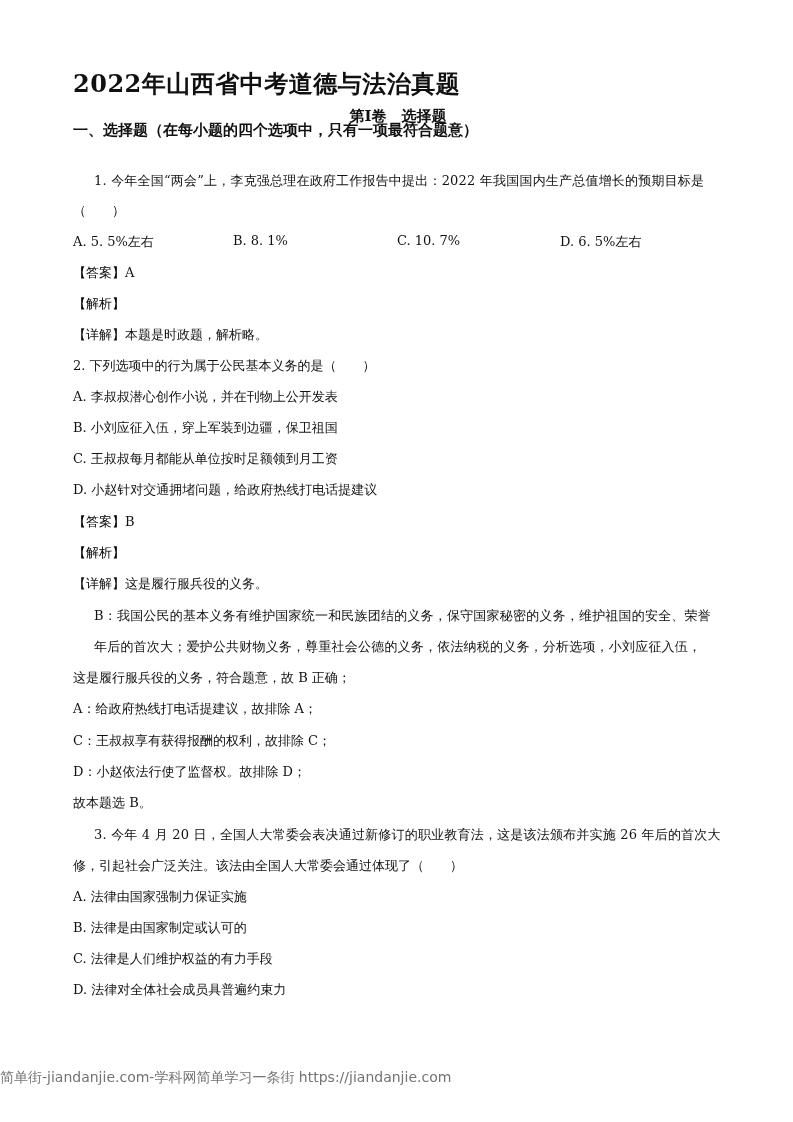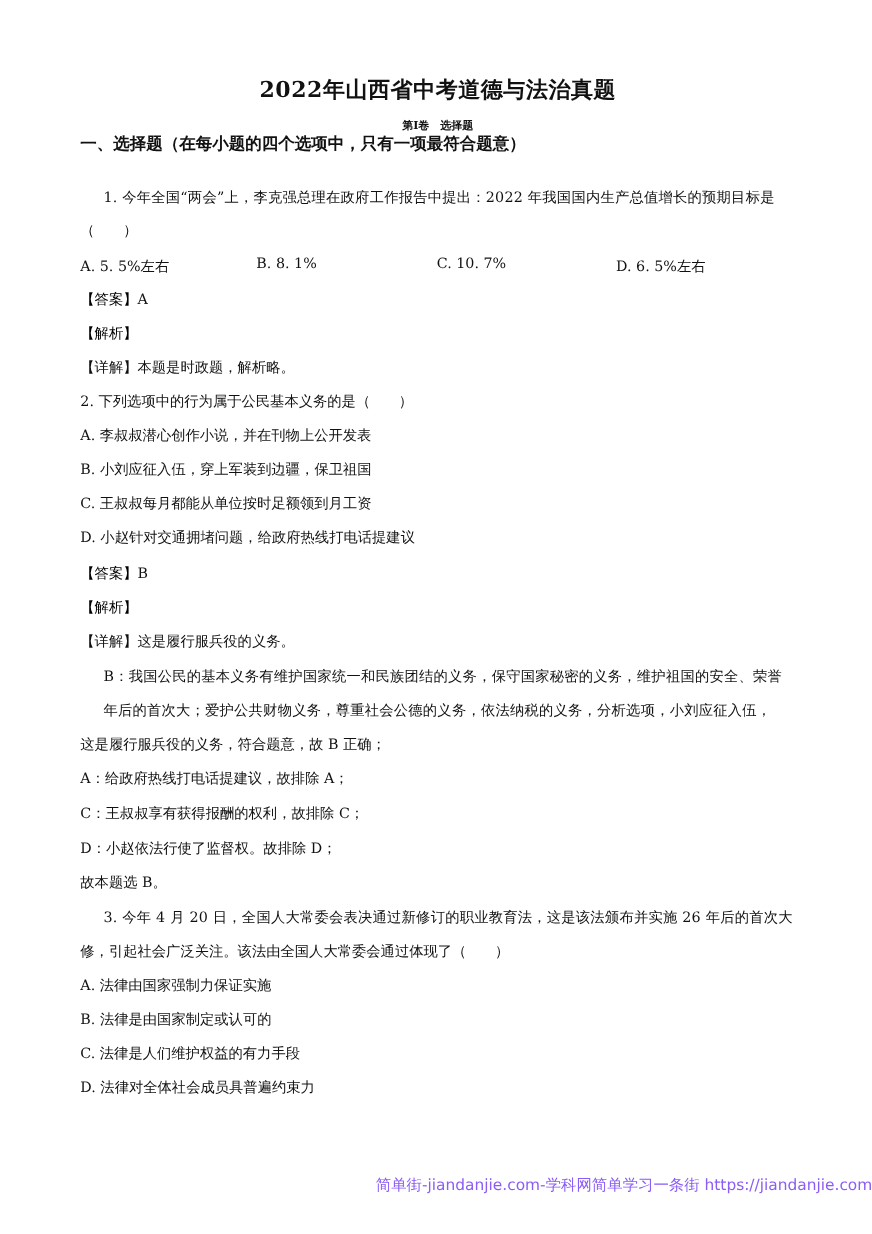--- a/index.html
+++ b/index.html
@@ -4,39 +4,39 @@
   <style>
     html, body { margin: 0; padding: 0; background: #ffffff; }
     body {
       width: 793px; height: 1122px; position: relative; overflow: hidden;
       font-family: "DejaVu Serif", "Liberation Serif", serif;
       color: #111111;
     }
     .page { position: absolute; left: 73px; top: 0; width: 650px; }
     .title {
       position: absolute; left: 0; width: 650px; top: 68px;
-      text-align: center; font-size: 20px; font-weight: bold; letter-spacing: 0.5px;
+      font-size: 24px; font-weight: bold; letter-spacing: 0.5px;
     }
     .subtitle {
       position: absolute; left: 0; width: 650px; top: 107px;
-      text-align: center; font-size: 10px; font-weight: bold;
+      text-align: center; font-size: 15px; font-weight: bold;
     }
     .section {
       position: absolute; left: 0; top: 121px; font-size: 15px; font-weight: bold;
     }
     .line {
       position: absolute; left: 0; font-size: 13px; white-space: nowrap; line-height: 18px;
     }
     .line.wide { letter-spacing: 0.2px; margin-left: 21px; }
     .tag { color: #000000; }
     .opts { position: absolute; left: 0; top: 233px; width: 650px; font-size: 13px; }
     .opt { position: absolute; white-space: nowrap; }
     .footer {
-      position: absolute; left: 0; width: 793px; top: 1069px; text-align: right;
-      font-family: "DejaVu Sans", "Liberation Sans", sans-serif; font-size: 14px; color: #8b5cf6;
+      position: absolute; left: 0; width: 793px; top: 1069px; text-align: left;
+      font-family: "DejaVu Sans", "Liberation Sans", sans-serif; font-size: 14px; color: #737373;
     }
   </style>
 </head>
 <body>
 
 <div class="page">
   <div class="title">2022年山西省中考道德与法治真题</div>
   <div class="subtitle">第Ⅰ卷　选择题</div>
   <div class="section">一、选择题（在每小题的四个选项中，只有一项最符合题意）</div>
 

